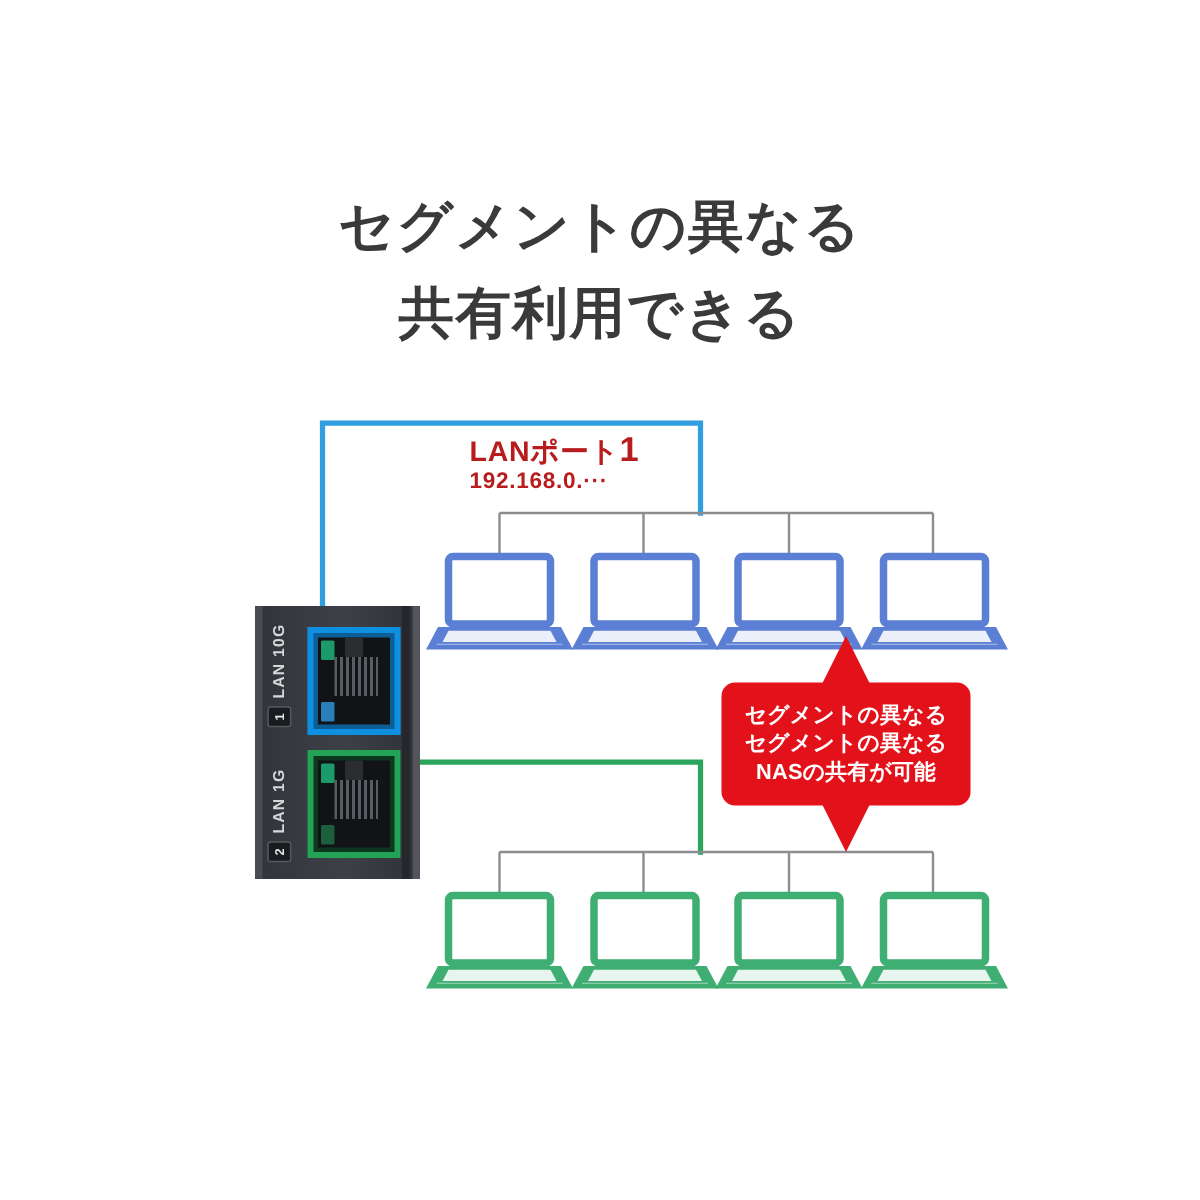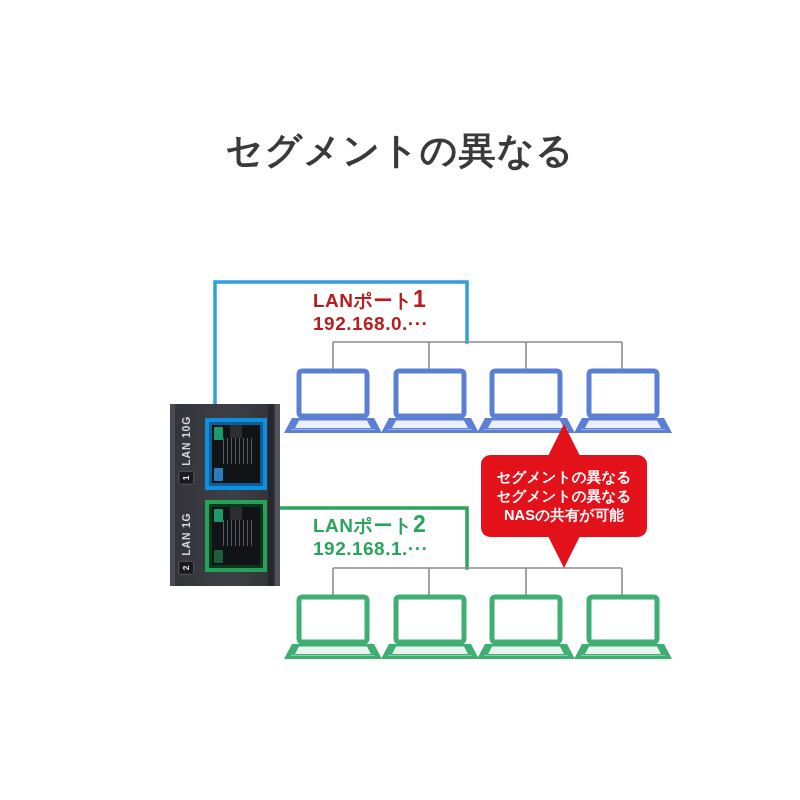--- a/index.html
+++ b/index.html
@@ -52,21 +52,21 @@
   
   .port-label {
     position: absolute;
     line-height: 1.12;
     font-weight: bold;
     letter-spacing: 0.5px;
     user-select: none;
     white-space: nowrap;
   }
   .port-label .pl-name { font-size: 19px; display: block; }
-  .port-label .pl-ip   { font-size: 19px; display: block; }
+  .port-label .pl-ip   { font-size: 15px; display: block; }
   .port-label .pl-num  { font-size: 23px; }
 
   #label-port1 { left: 313px; top: 287px; color: #b91c1c; }
   #label-port2 { left: 313px; top: 512px; color: #2ba55c; }
 
   
   #callout {
     position: absolute;
     left: 481px;
     top: 455px;
@@ -188,20 +188,21 @@
   #nas-port-2 .led-a { left: 5px; top: 5px; background: #1d9a6c; }
   #nas-port-2 .led-b { left: 5px; bottom: 5px; background: #1b5f3c; }
 </style>
 </head>
 <body>
 
 <div id="stage">
 
   <div class="title-block">
     <span class="title-line">セグメントの異なる</span>
+    <span class="title-line">共有利用できる</span>
   </div>
 
   <svg id="diagram" viewBox="0 0 800 800">
     <defs>
 
       <g id="laptop-shape">
 
         <rect class="lt-screen" x="0" y="0" width="68" height="45" rx="3" ry="3"></rect>
 
         <rect class="lt-inner" x="5" y="5" width="58" height="35"></rect>
@@ -328,24 +329,20 @@
       <div class="led led-a"></div>
       <div class="led led-b"></div>
     </div>
   </div>
 
   <div class="port-label" id="label-port1">
     <span class="pl-name"><span>LANポート</span><span class="pl-num">1</span></span>
     <span class="pl-ip">192.168.0.···</span>
   </div>
 
-  <div class="port-label" id="label-port2">
-    <span class="pl-name"><span>LANポート</span><span class="pl-num">2</span></span>
-    <span class="pl-ip">192.168.1.···</span>
-  </div>
 
   <div id="callout">
     <div id="callout-text">
       <span>セグメントの異なる</span>
       <span>セグメントの異なる</span>
       <span>NASの共有が可能</span>
     </div>
   </div>
 
 </div>

